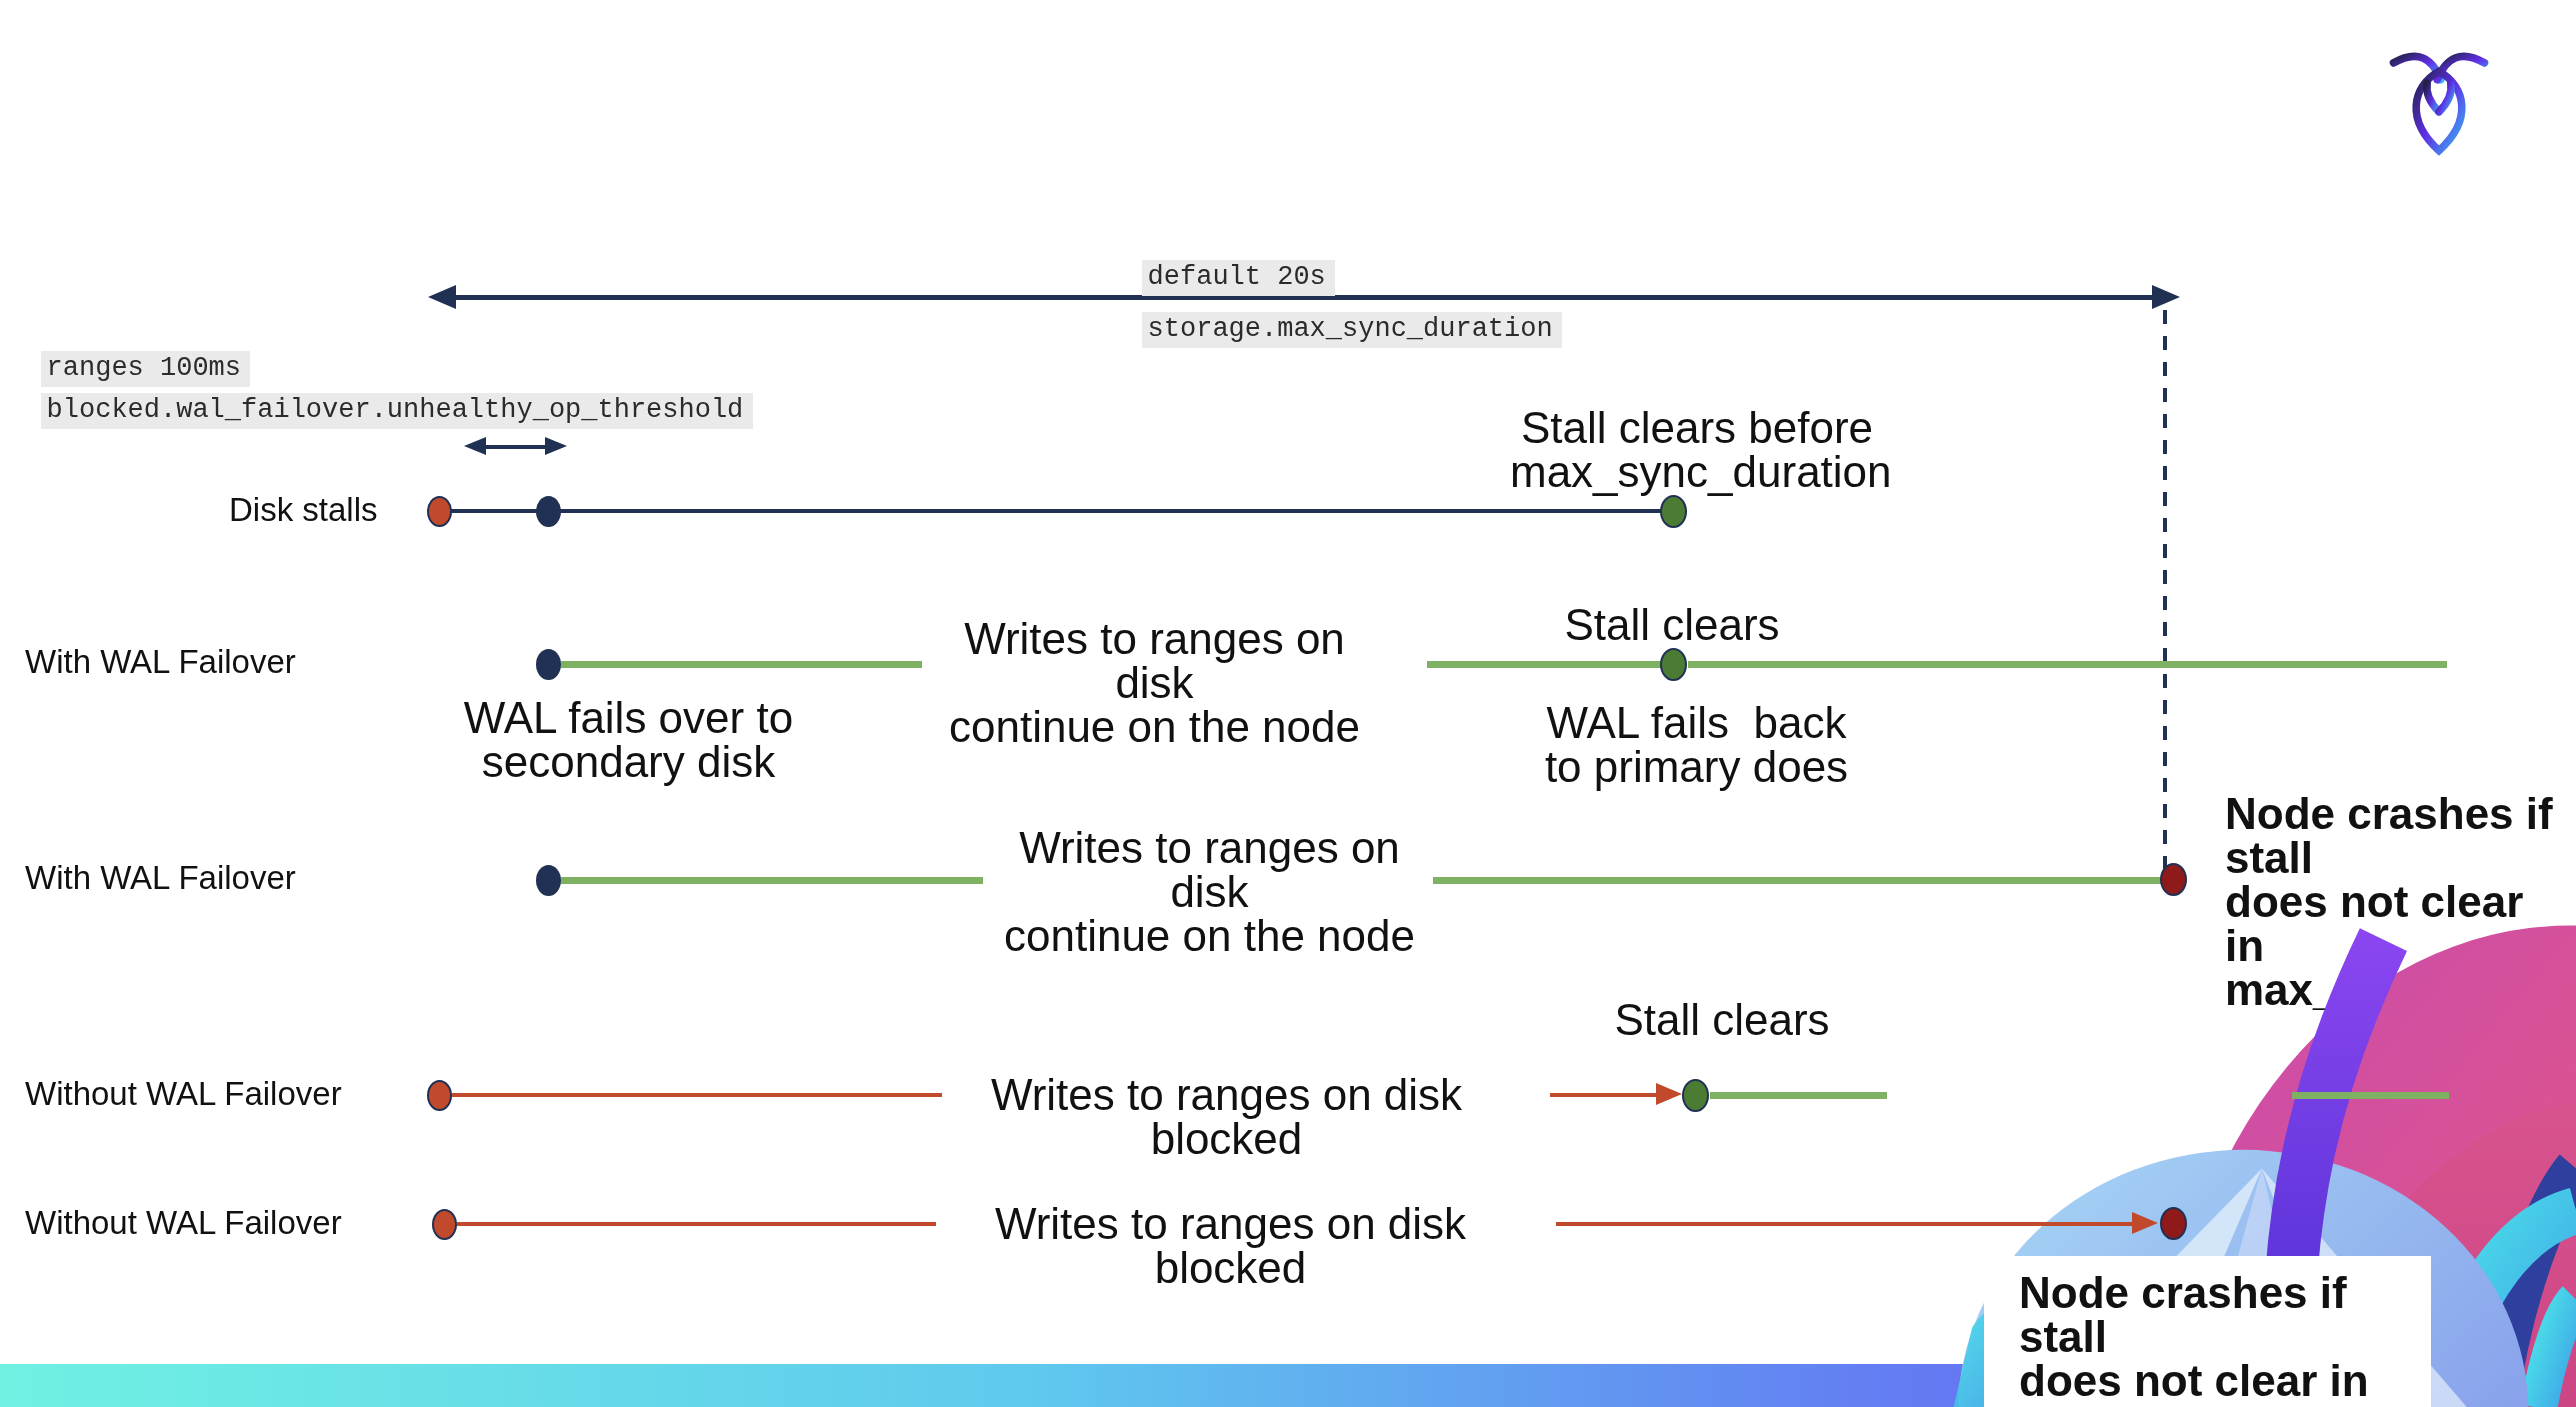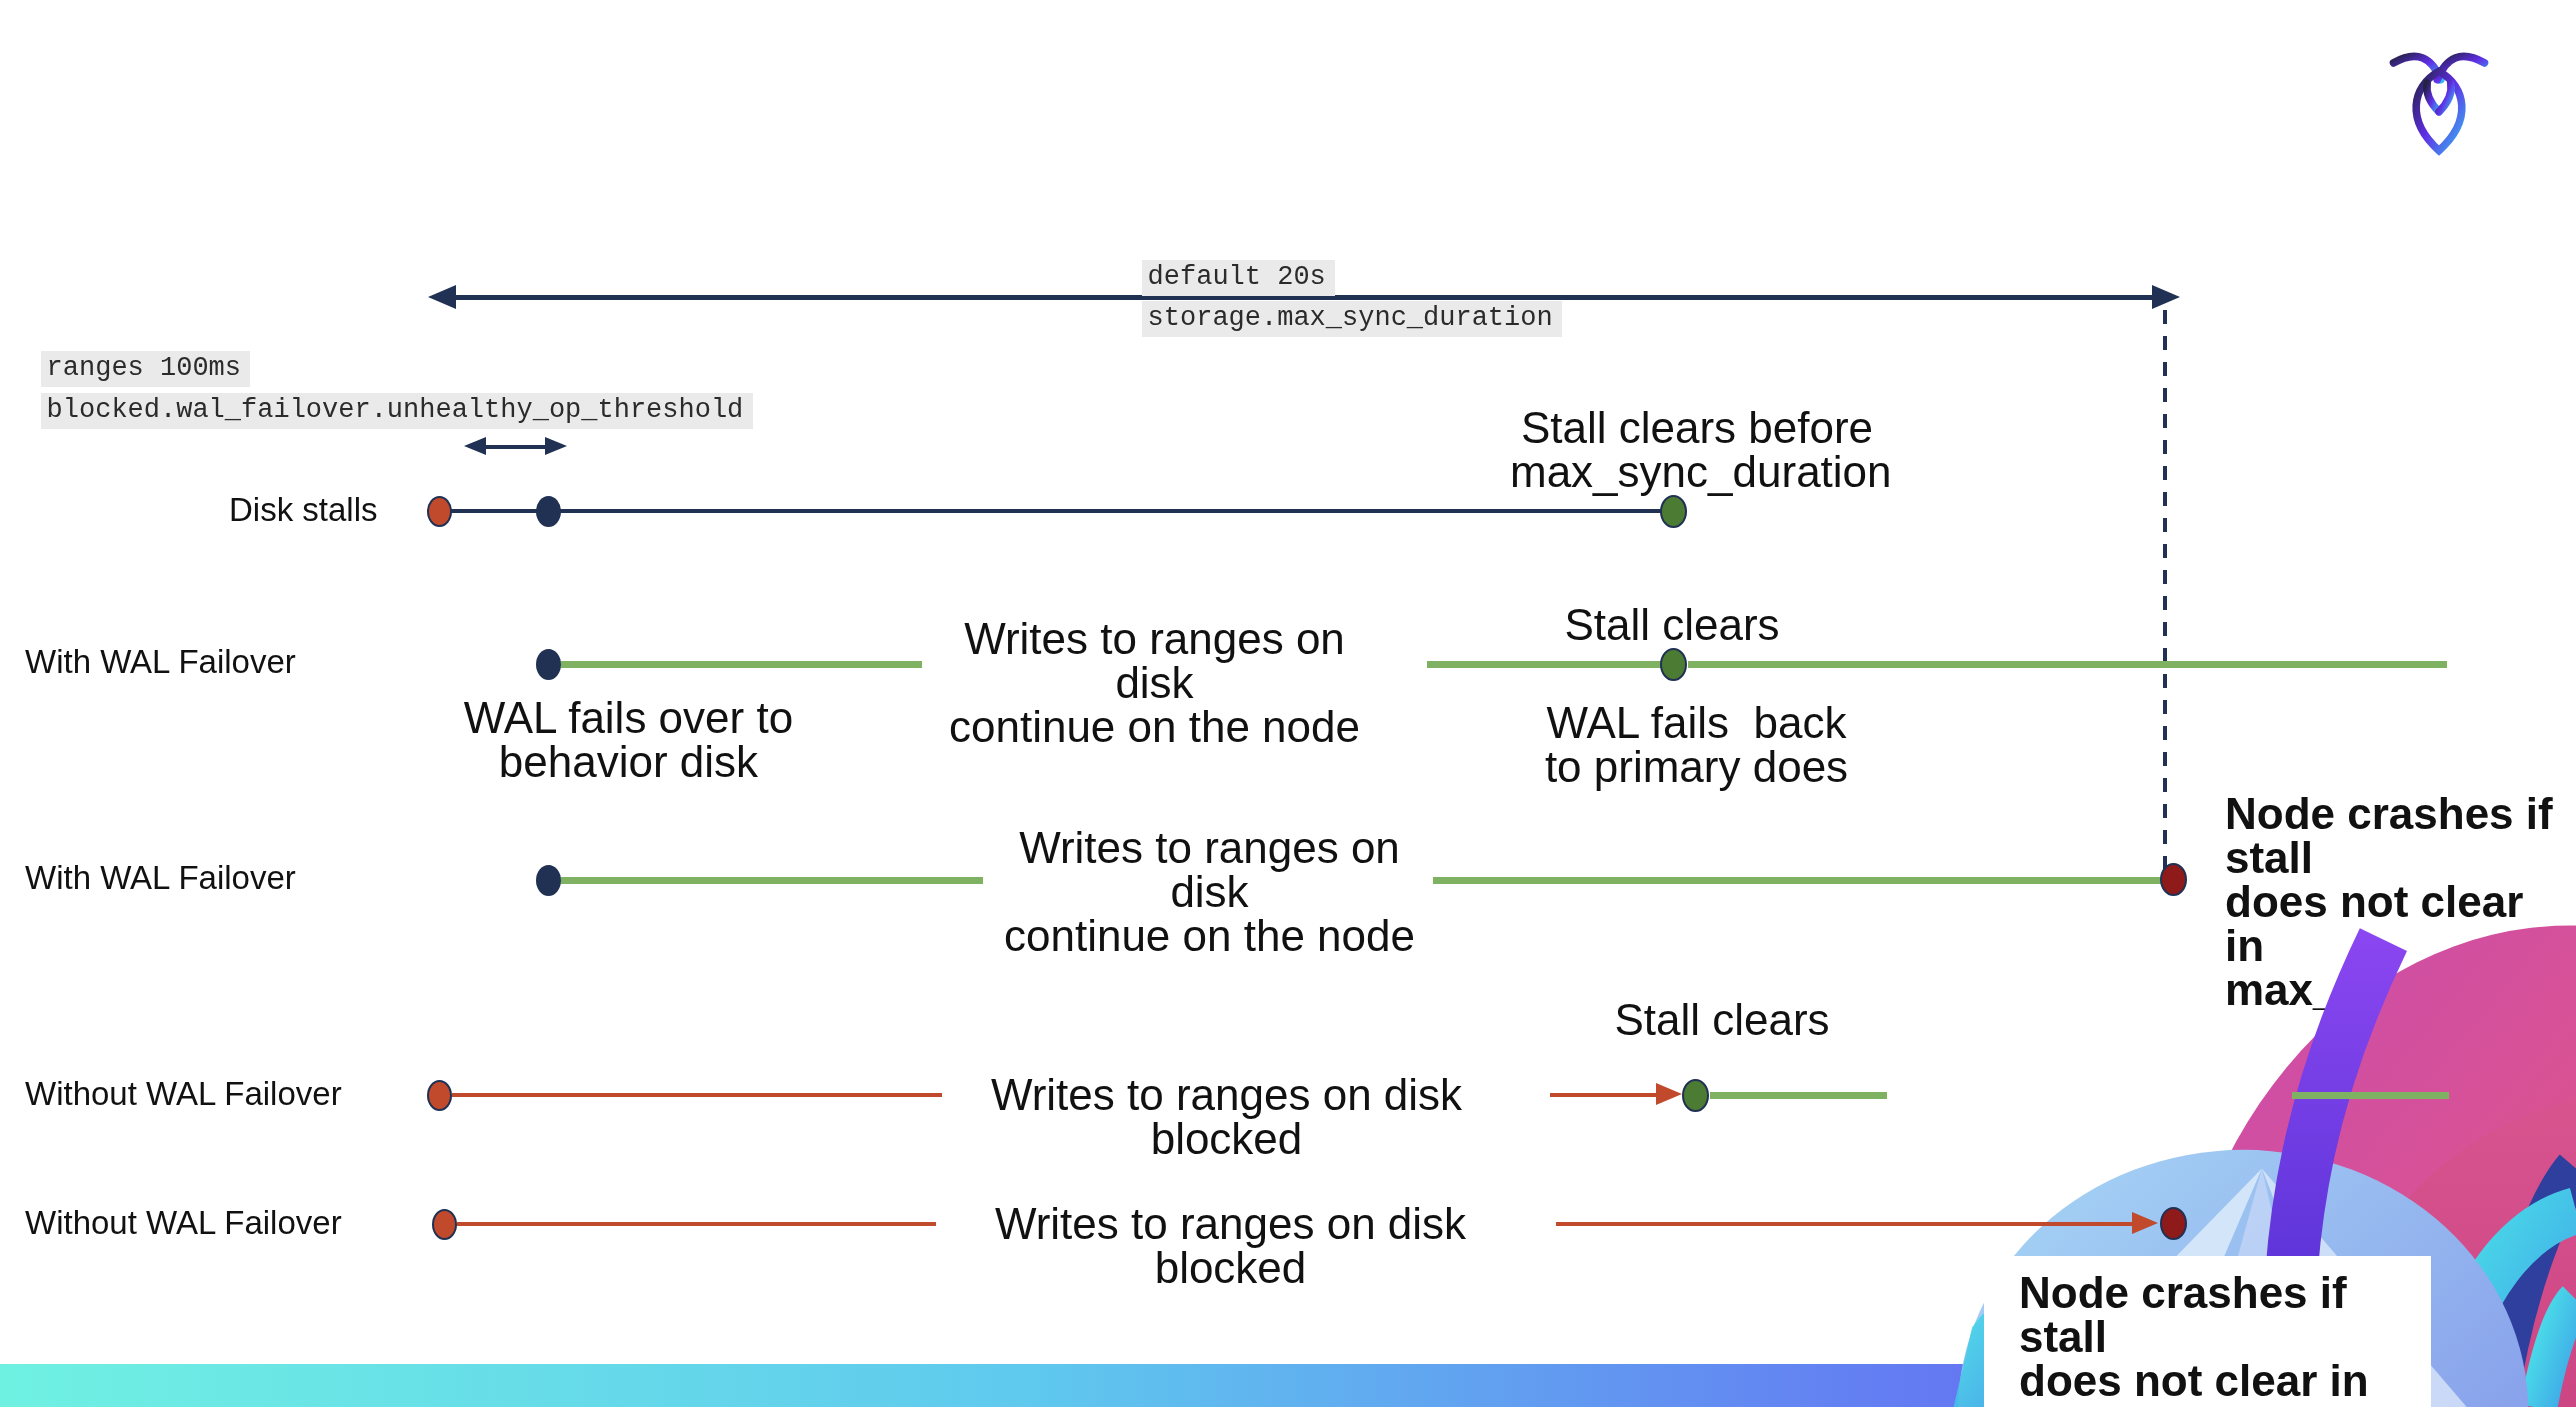--- a/index.html
+++ b/index.html
@@ -61,21 +61,21 @@
     </g>
   </svg>
 
   <div class="abs" style="left:428px;top:285px;width:1752px;height:24px;">
     <div class="abs tri-left" style="left:0;top:0;"></div>
     <div class="abs hline" style="left:20.6px;top:10.3px;width:1710px;height:4.7px;"></div>
     <div class="abs tri-right" style="right:0;top:0;"></div>
   </div>
 
   <div class="abs mono" style="left:1142px;top:260px;">default 20s</div>
-  <div class="abs mono" style="left:1142px;top:301px;text-align:center;">storage.max_sync_duration</div>
+  <div class="abs mono" style="left:1142px;top:312px;text-align:center;">storage.max_sync_duration</div>
 
   <div class="abs mono" style="left:41px;top:351px;">ranges 100ms</div>
   <div class="abs mono" style="left:41px;top:393px;">blocked.wal_failover.unhealthy_op_threshold</div>
 
   <div class="abs" style="left:464px;top:437px;width:103px;height:18.7px;">
     <div class="abs tri-left sm" style="left:0;top:0;"></div>
     <div class="abs hline" style="left:15px;top:7.5px;width:73px;height:4.7px;"></div>
     <div class="abs tri-right sm" style="right:0;top:0;"></div>
   </div>
 
@@ -92,21 +92,21 @@
   <div class="abs row-label" style="left:25px;top:643px;">With WAL Failover</div>
   <div class="abs dot navy z3" style="left:536px;top:649px;"></div>
   <div class="abs gline z2" style="left:561px;top:661px;width:361px;"></div>
   <div class="abs note" style="left:944px;top:617px;width:421px;">Writes to ranges on disk
 continue on the node</div>
   <div class="abs gline z2" style="left:1427px;top:661px;width:234px;"></div>
   <div class="abs note" style="left:1532px;top:603px;width:280px;">Stall clears</div>
   <div class="abs dot green z3" style="left:1660px;top:648px;"></div>
   <div class="abs gline z3" style="left:1688px;top:661px;width:759px;"></div>
   <div class="abs note" style="left:451px;top:696px;width:355px;">WAL fails over to
-behavior disk</div>
+secondary disk</div>
   <div class="abs note" style="left:1519px;top:701px;width:355px;">WAL fails  back
 to primary does</div>
 
   <div class="abs row-label" style="left:25px;top:859px;">With WAL Failover</div>
   <div class="abs dot navy z3" style="left:536px;top:865px;"></div>
   <div class="abs gline z2" style="left:561px;top:877px;width:422px;"></div>
   <div class="abs note" style="left:999px;top:826px;width:421px;">Writes to ranges on disk
 continue on the node</div>
   <div class="abs gline z2" style="left:1433px;top:877px;width:728px;"></div>
   <div class="abs dot darkred z3" style="left:2160px;top:863px;"></div>

